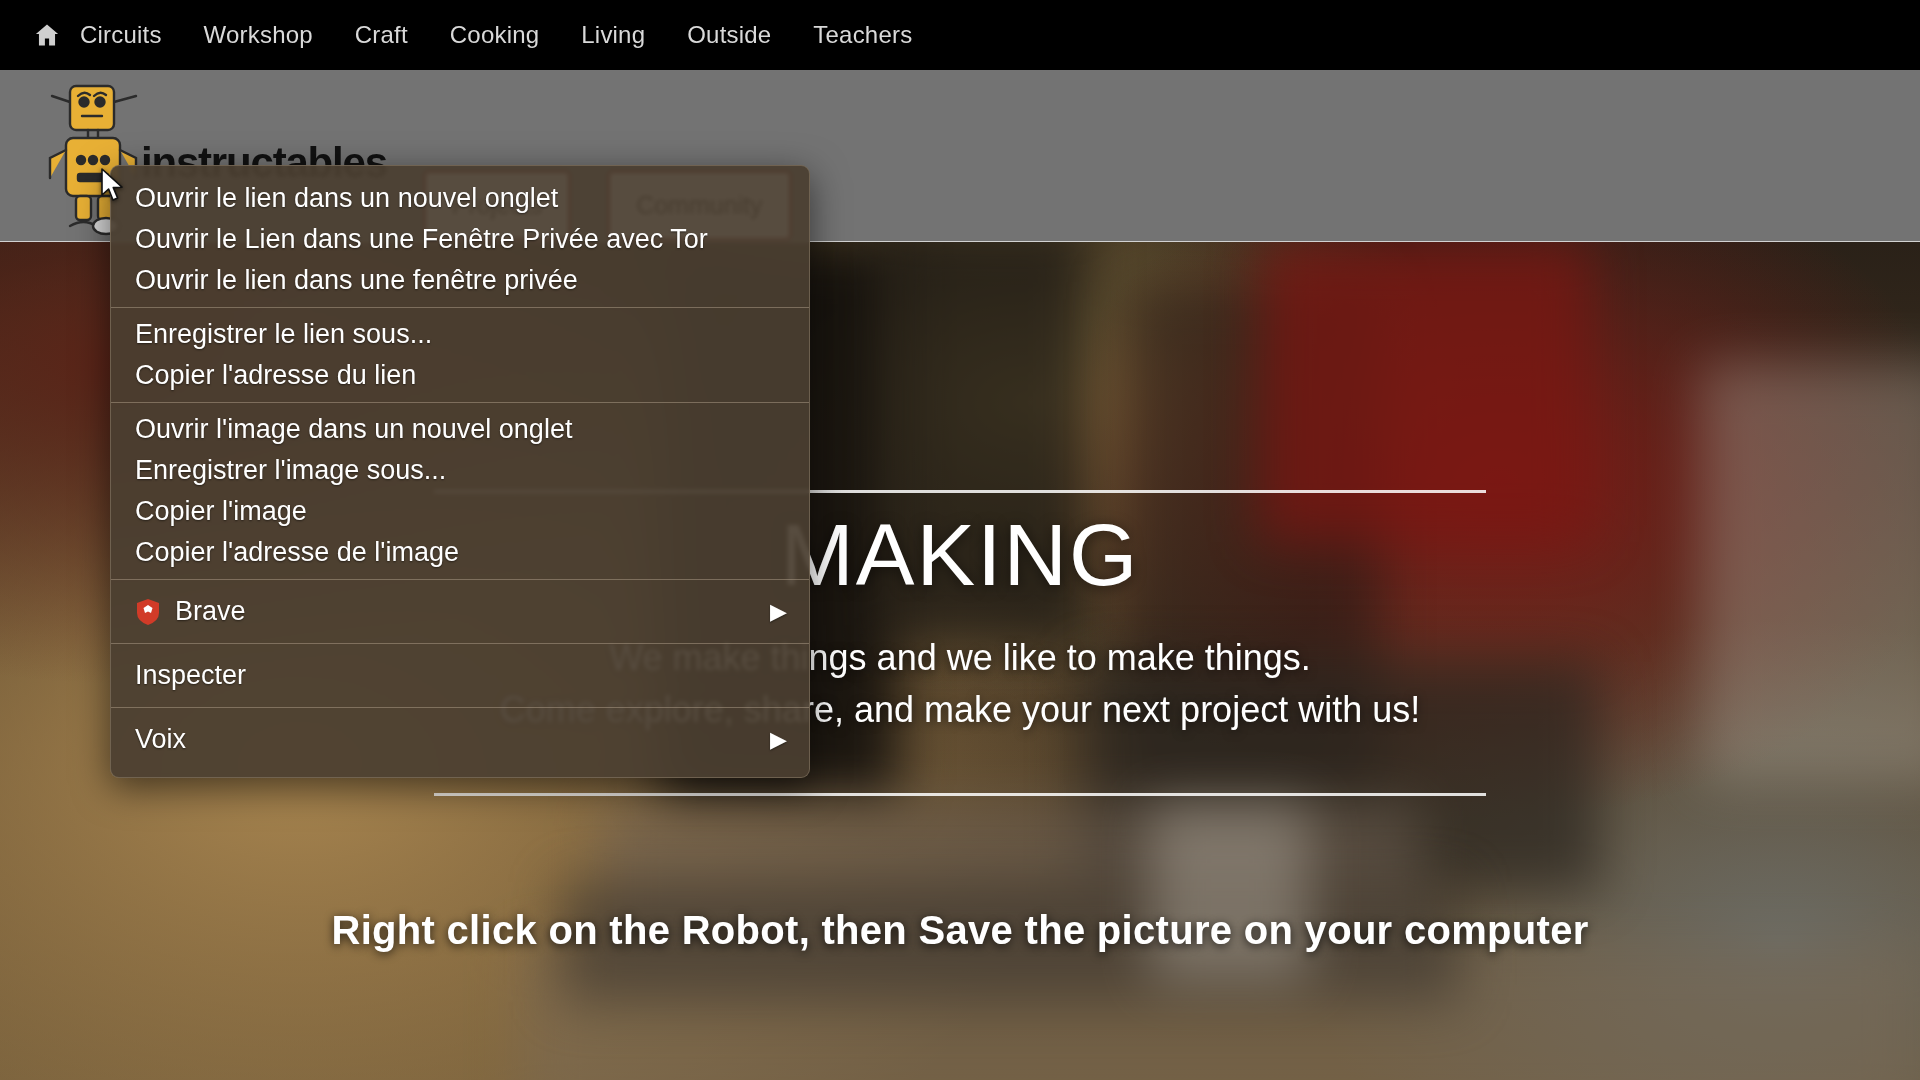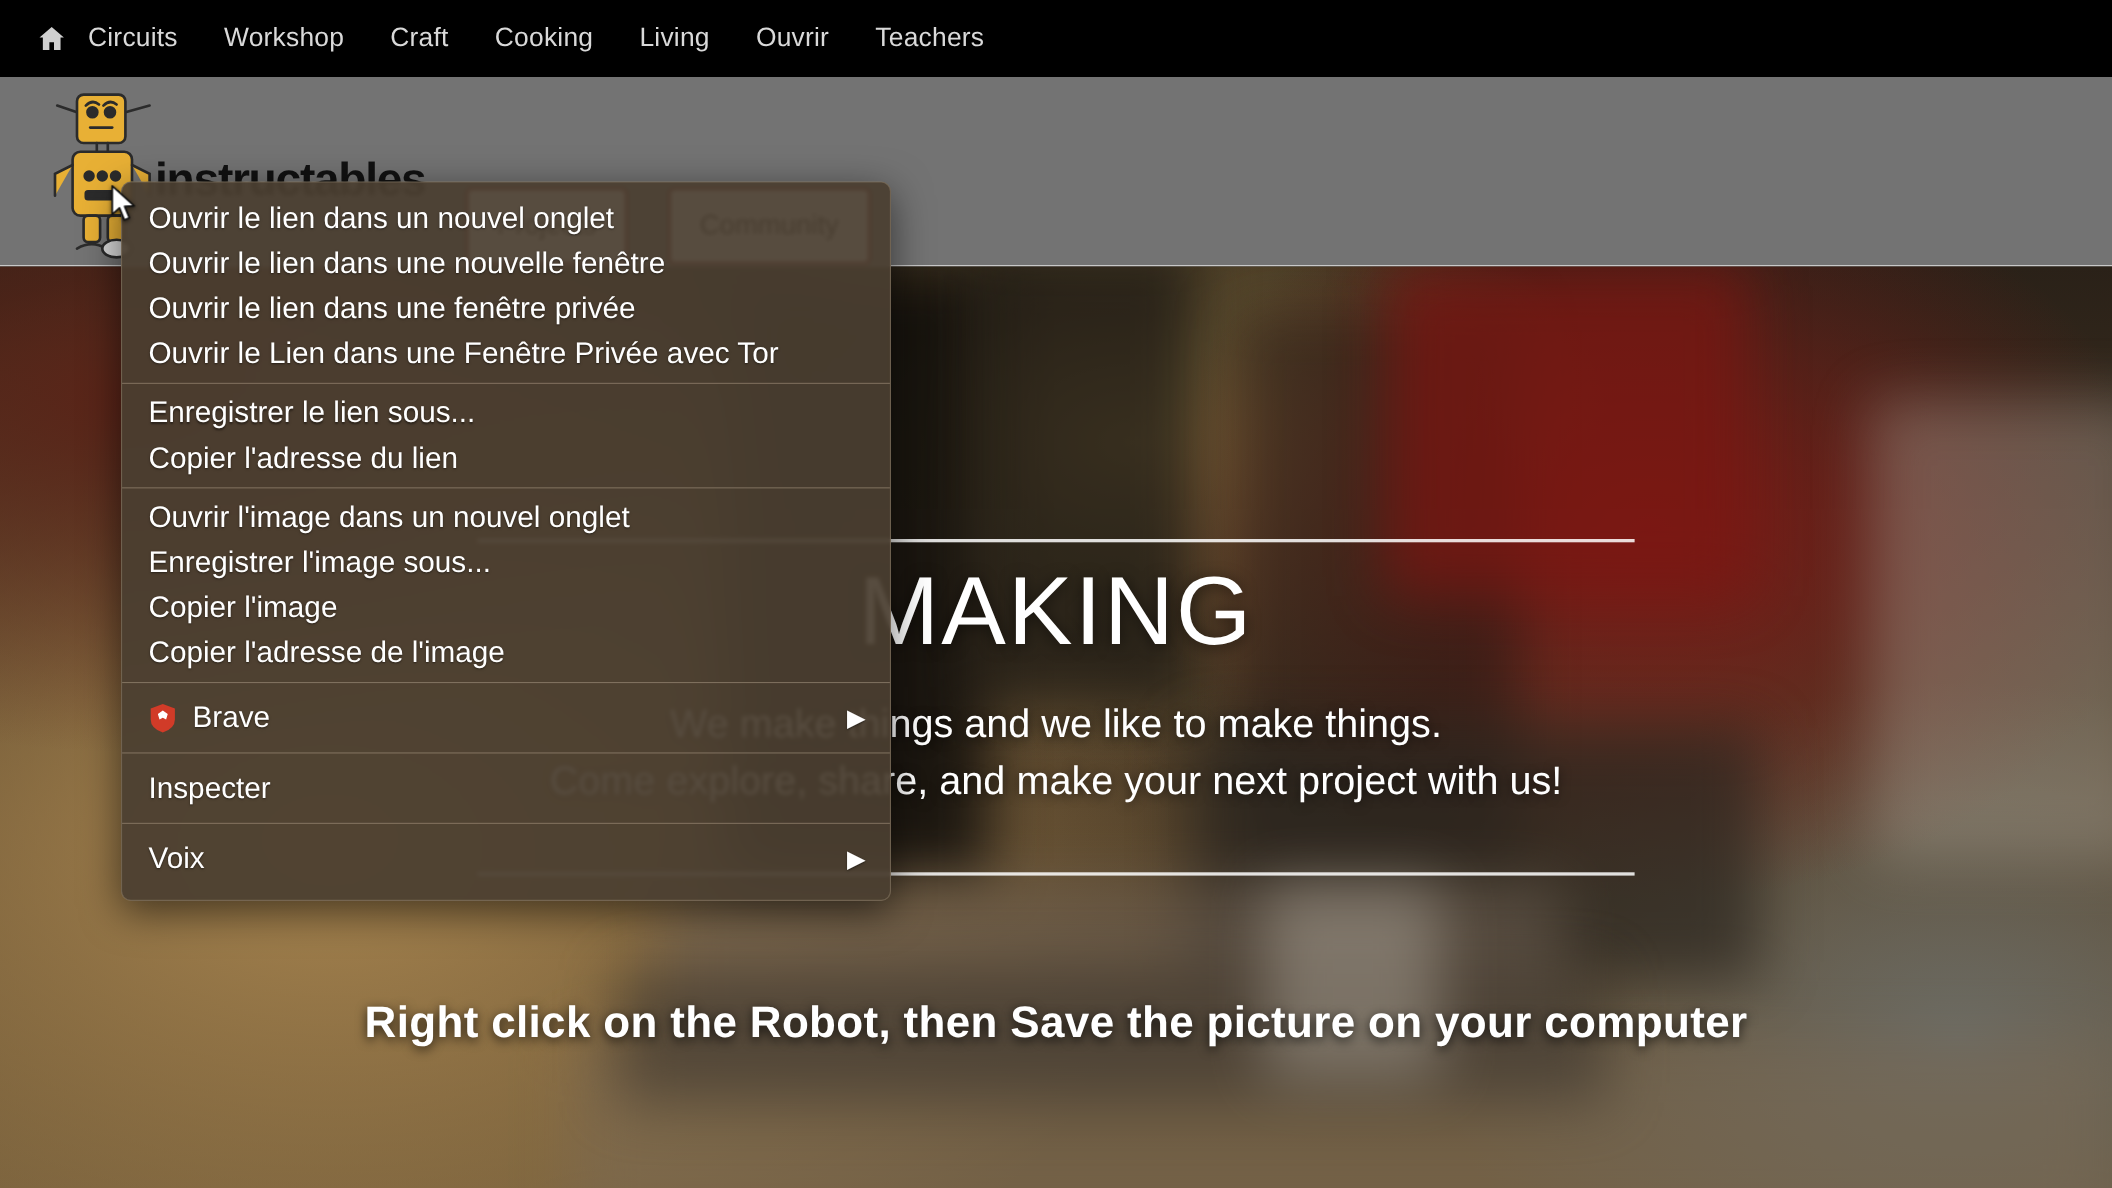--- a/index.html
+++ b/index.html
@@ -114,21 +114,21 @@
   <div class="home-icon">
     <svg width="28" height="28" viewBox="0 0 24 24" aria-hidden="true">
       <path d="M12 3 L2.5 11.2 h2.6 V21 h5.1 v-6.1 h3.6 V21 h5.1 v-9.8 h2.6 Z" fill="#cfcfcf"></path>
     </svg>
   </div>
   <span class="navlink">Circuits</span>
   <span class="navlink">Workshop</span>
   <span class="navlink">Craft</span>
   <span class="navlink">Cooking</span>
   <span class="navlink">Living</span>
-  <span class="navlink">Ouvrir</span>
+  <span class="navlink">Outside</span>
   <span class="navlink">Teachers</span>
 </div>
 
 <div id="siteheader">
   <div id="brand">
     <div class="robot-wrap">
       <svg width="105" height="175" viewBox="0 0 105 175" aria-hidden="true">
         <g stroke="#2b2b2b" stroke-width="2.4" fill="none" stroke-linecap="round">
 
           <path d="M30 36 L12 30 M74 36 L96 30"></path>
@@ -197,27 +197,24 @@
 </div>
 
 <div id="caption">Right click on the Robot, then Save the picture on your computer</div>
 
 <div id="ctxmenu">
     <div class="ctx-group">
       <div class="ctx-item">
         <span class="ctx-label">Ouvrir le lien dans un nouvel onglet</span>
       </div>
       <div class="ctx-item">
-        <span class="ctx-label">Ouvrir le lien dans une nouvelle fenêtre</span>
+        <span class="ctx-label">Ouvrir le Lien dans une Fenêtre Privée avec Tor</span>
       </div>
       <div class="ctx-item">
         <span class="ctx-label">Ouvrir le lien dans une fenêtre privée</span>
-      </div>
-      <div class="ctx-item">
-        <span class="ctx-label">Ouvrir le Lien dans une Fenêtre Privée avec Tor</span>
       </div>
     </div>
     <div class="ctx-sep"></div>
     <div class="ctx-group">
       <div class="ctx-item">
         <span class="ctx-label">Enregistrer le lien sous...</span>
       </div>
       <div class="ctx-item">
         <span class="ctx-label">Copier l'adresse du lien</span>
       </div>

